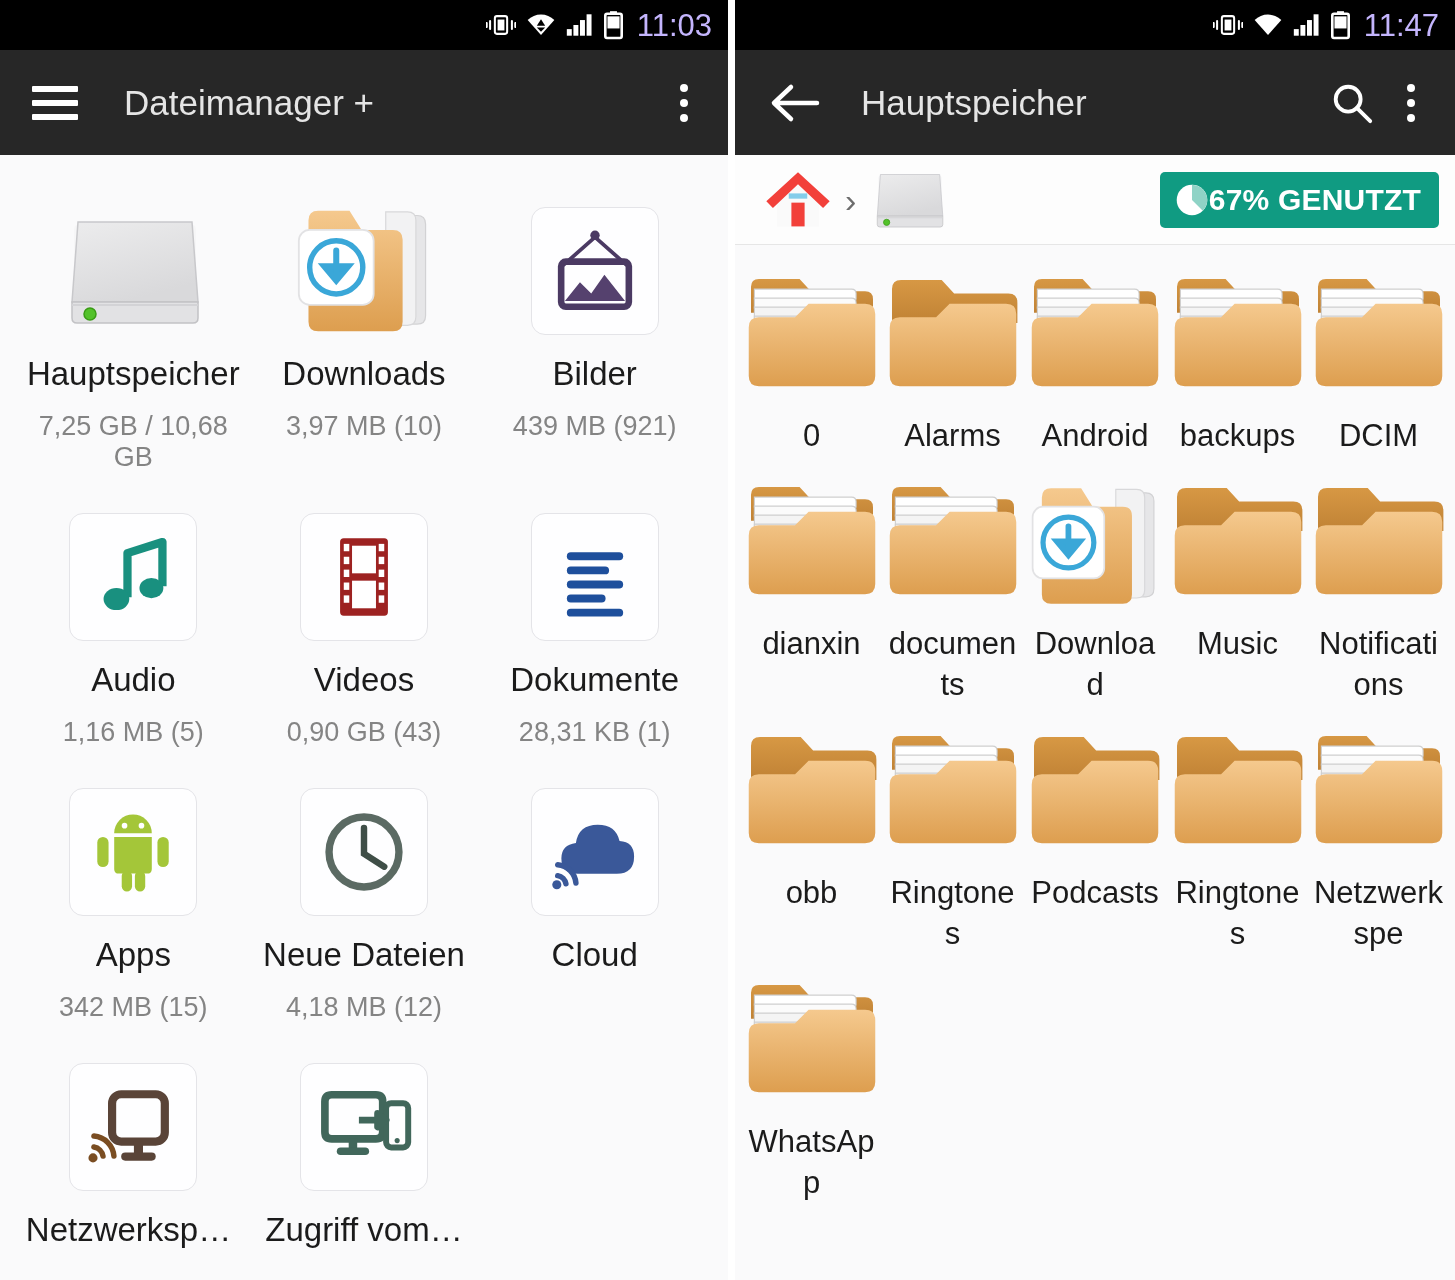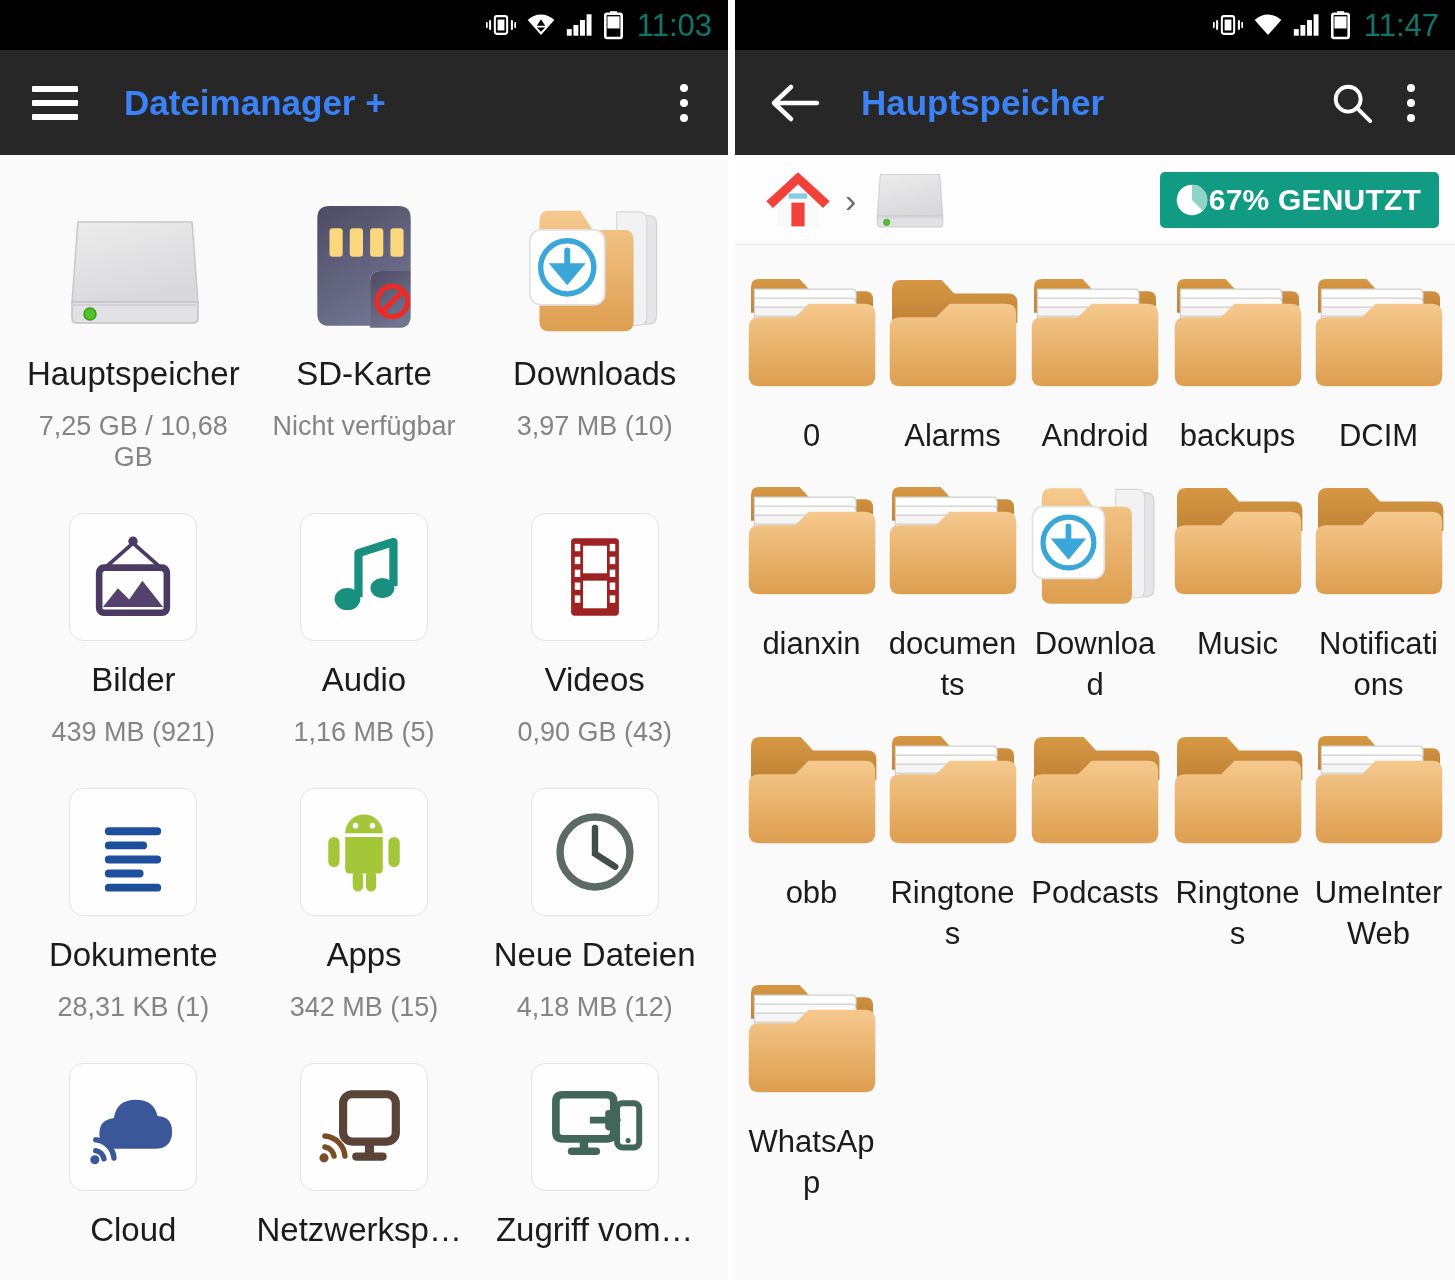--- a/index.html
+++ b/index.html
@@ -16,31 +16,31 @@
   .screen-right { width: 720px; }
 
   
   .statusbar {
     height: 50px; background: #000000;
     display: flex; align-items: center; justify-content: flex-end;
     padding-right: 16px; gap: 9px;
   }
   .sb-icons { display: flex; align-items: center; gap: 10px; }
   .sb-time {
-    color: #0f766e; font-size: 31px; font-weight: 400;
+    color: #c4b5fd; font-size: 31px; font-weight: 400;
     letter-spacing: 0px; margin-left: 5px; line-height: 1;
   }
 
   
   .toolbar {
     height: 105px; background: #272727;
     display: flex; align-items: center; padding: 0 22px;
   }
   .tb-title {
-    color: #3b82f6; font-size: 35px; font-weight: 700; white-space: nowrap;
+    color: #e5e5e5; font-size: 35px; font-weight: 400; white-space: nowrap;
   }
   .tb-spacer { flex: 1; }
   .hamburger { width: 46px; height: 34px; display: flex; flex-direction: column;
     justify-content: space-between; margin-left: 10px; margin-right: 46px; cursor: pointer; }
   .hamburger span { display: block; height: 6px; background: #fff; border-radius: 1px; }
   .kebab { width: 44px; height: 44px; display: flex; flex-direction: column;
     align-items: center; justify-content: center; gap: 7px; cursor: pointer; margin-left: 14px;}
   .kebab i { width: 8px; height: 8px; border-radius: 50%; background: #fff; display:block;}
   .backarrow { width: 52px; margin-left: 12px; margin-right: 40px; cursor: pointer; }
   .searchicon { width: 46px; cursor: pointer; }
@@ -346,29 +346,20 @@
       <div class="tile">
         <div class="tile-icon">
           <svg width="150" height="130">
               <use href="#icon-hard-drive"></use>
             </svg>
         </div>
         <div class="tile-name">Hauptspeicher</div>
         <div class="tile-sub">7,25 GB / 10,68 GB</div>
       </div>
 
-      <div class="tile">
-        <div class="tile-icon">
-          <svg width="122" height="134">
-              <use href="#icon-sd-blocked"></use>
-            </svg>
-        </div>
-        <div class="tile-name">SD-Karte</div>
-        <div class="tile-sub">Nicht verfügbar</div>
-      </div>
 
       <div class="tile">
         <div class="tile-icon">
           <svg width="146" height="140">
               <use href="#icon-folder-download"></use>
             </svg>
         </div>
         <div class="tile-name">Downloads</div>
         <div class="tile-sub">3,97 MB (10)</div>
       </div>
@@ -659,21 +650,21 @@
             </svg>
           </div>
         <div class="fitem-name">Ringtones</div>
       </div>
       <div class="fitem">
         <div class="fitem-icon">
             <svg width="136" height="122">
               <use href="#icon-folder-files"></use>
             </svg>
           </div>
-        <div class="fitem-name">UmeInterWeb</div>
+        <div class="fitem-name">Netzwerkspe</div>
       </div>
       <div class="fitem">
         <div class="fitem-icon">
             <svg width="136" height="122">
               <use href="#icon-folder-files"></use>
             </svg>
           </div>
         <div class="fitem-name">WhatsApp</div>
       </div>
 

